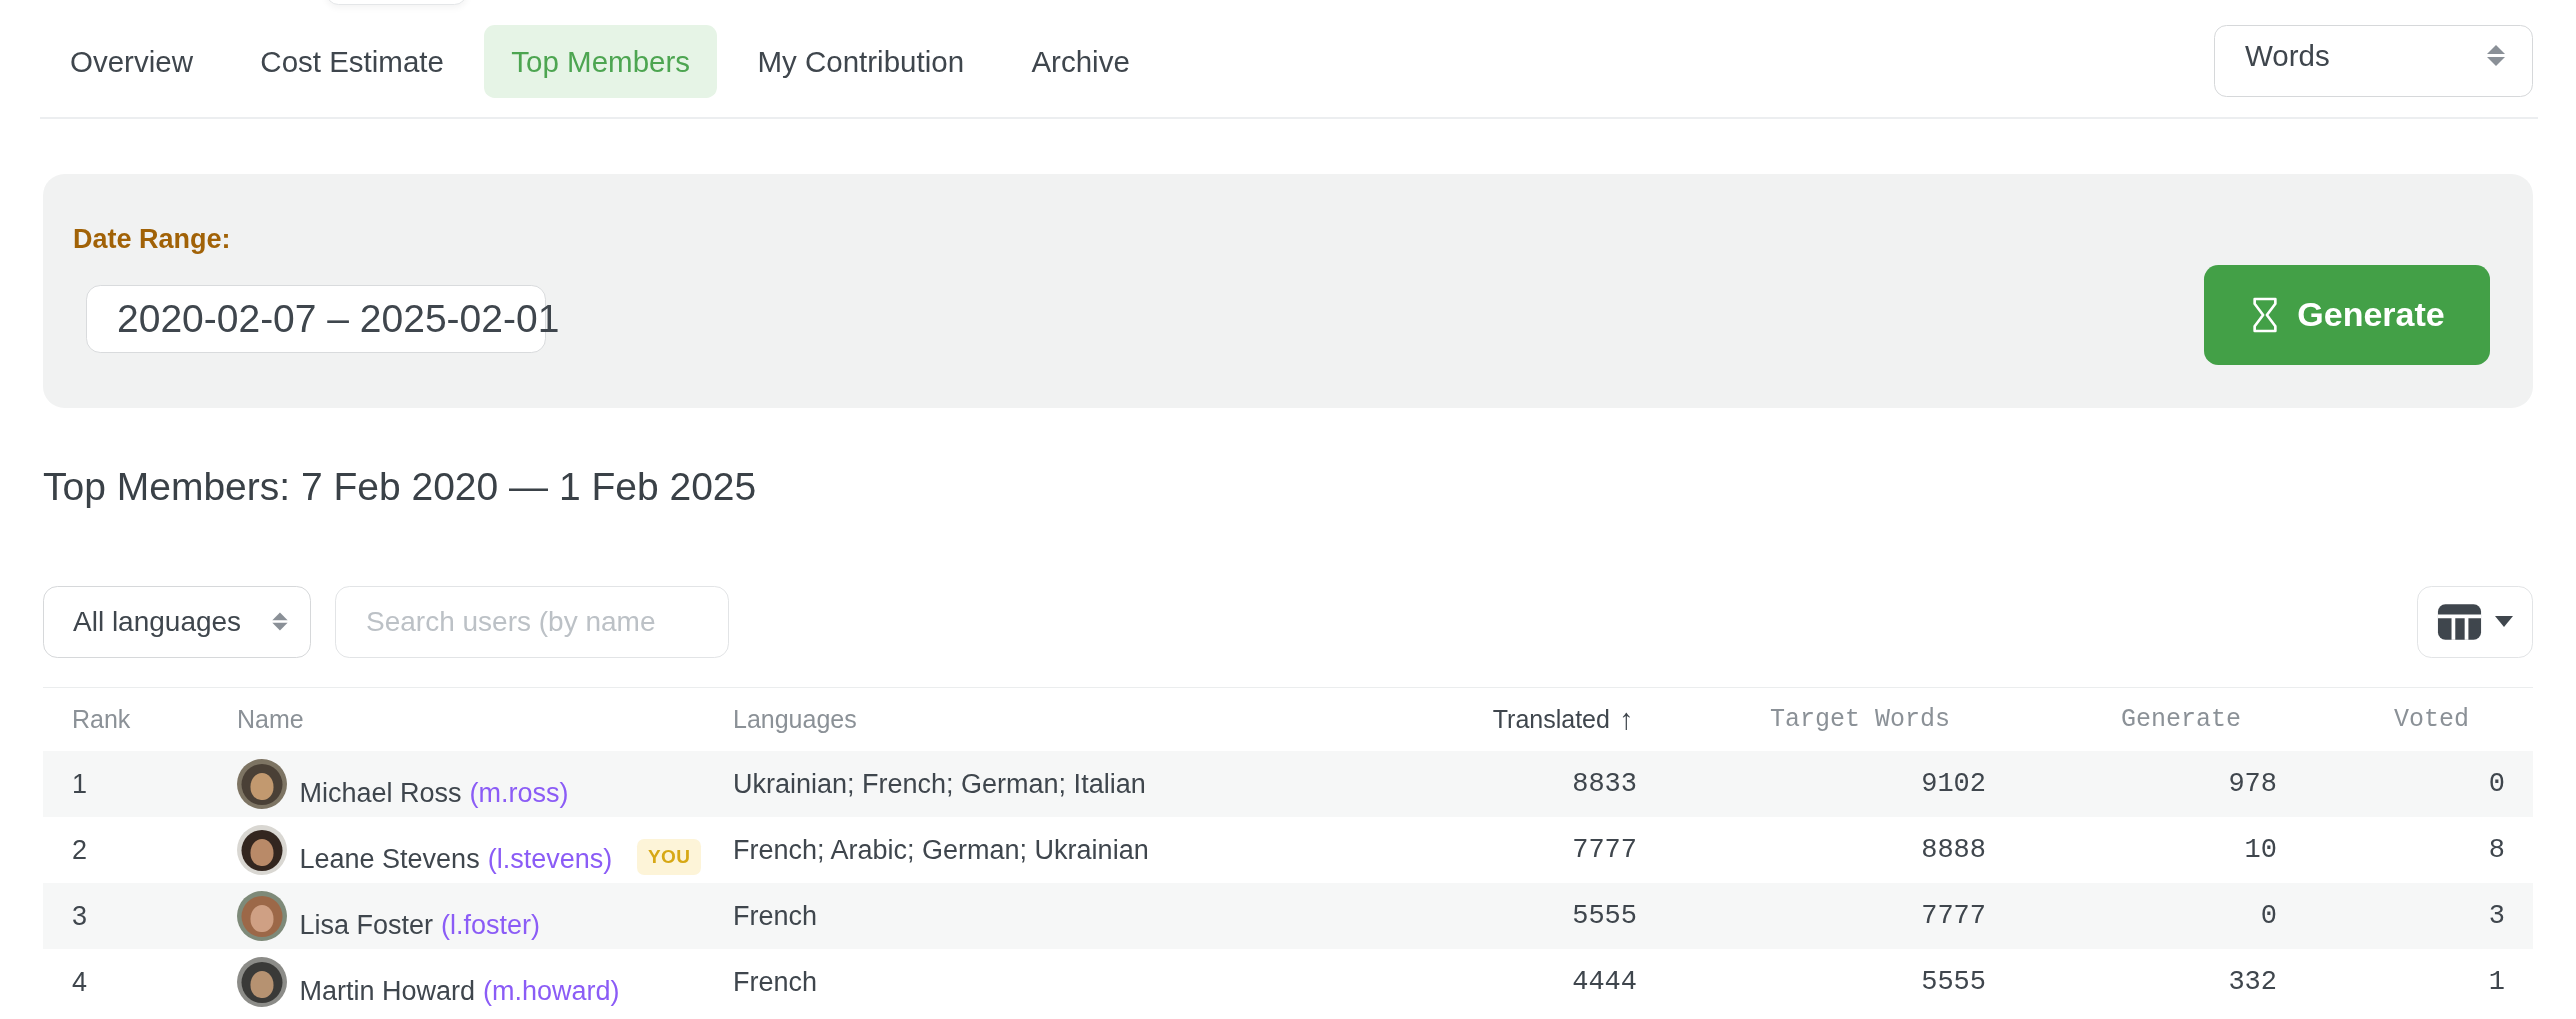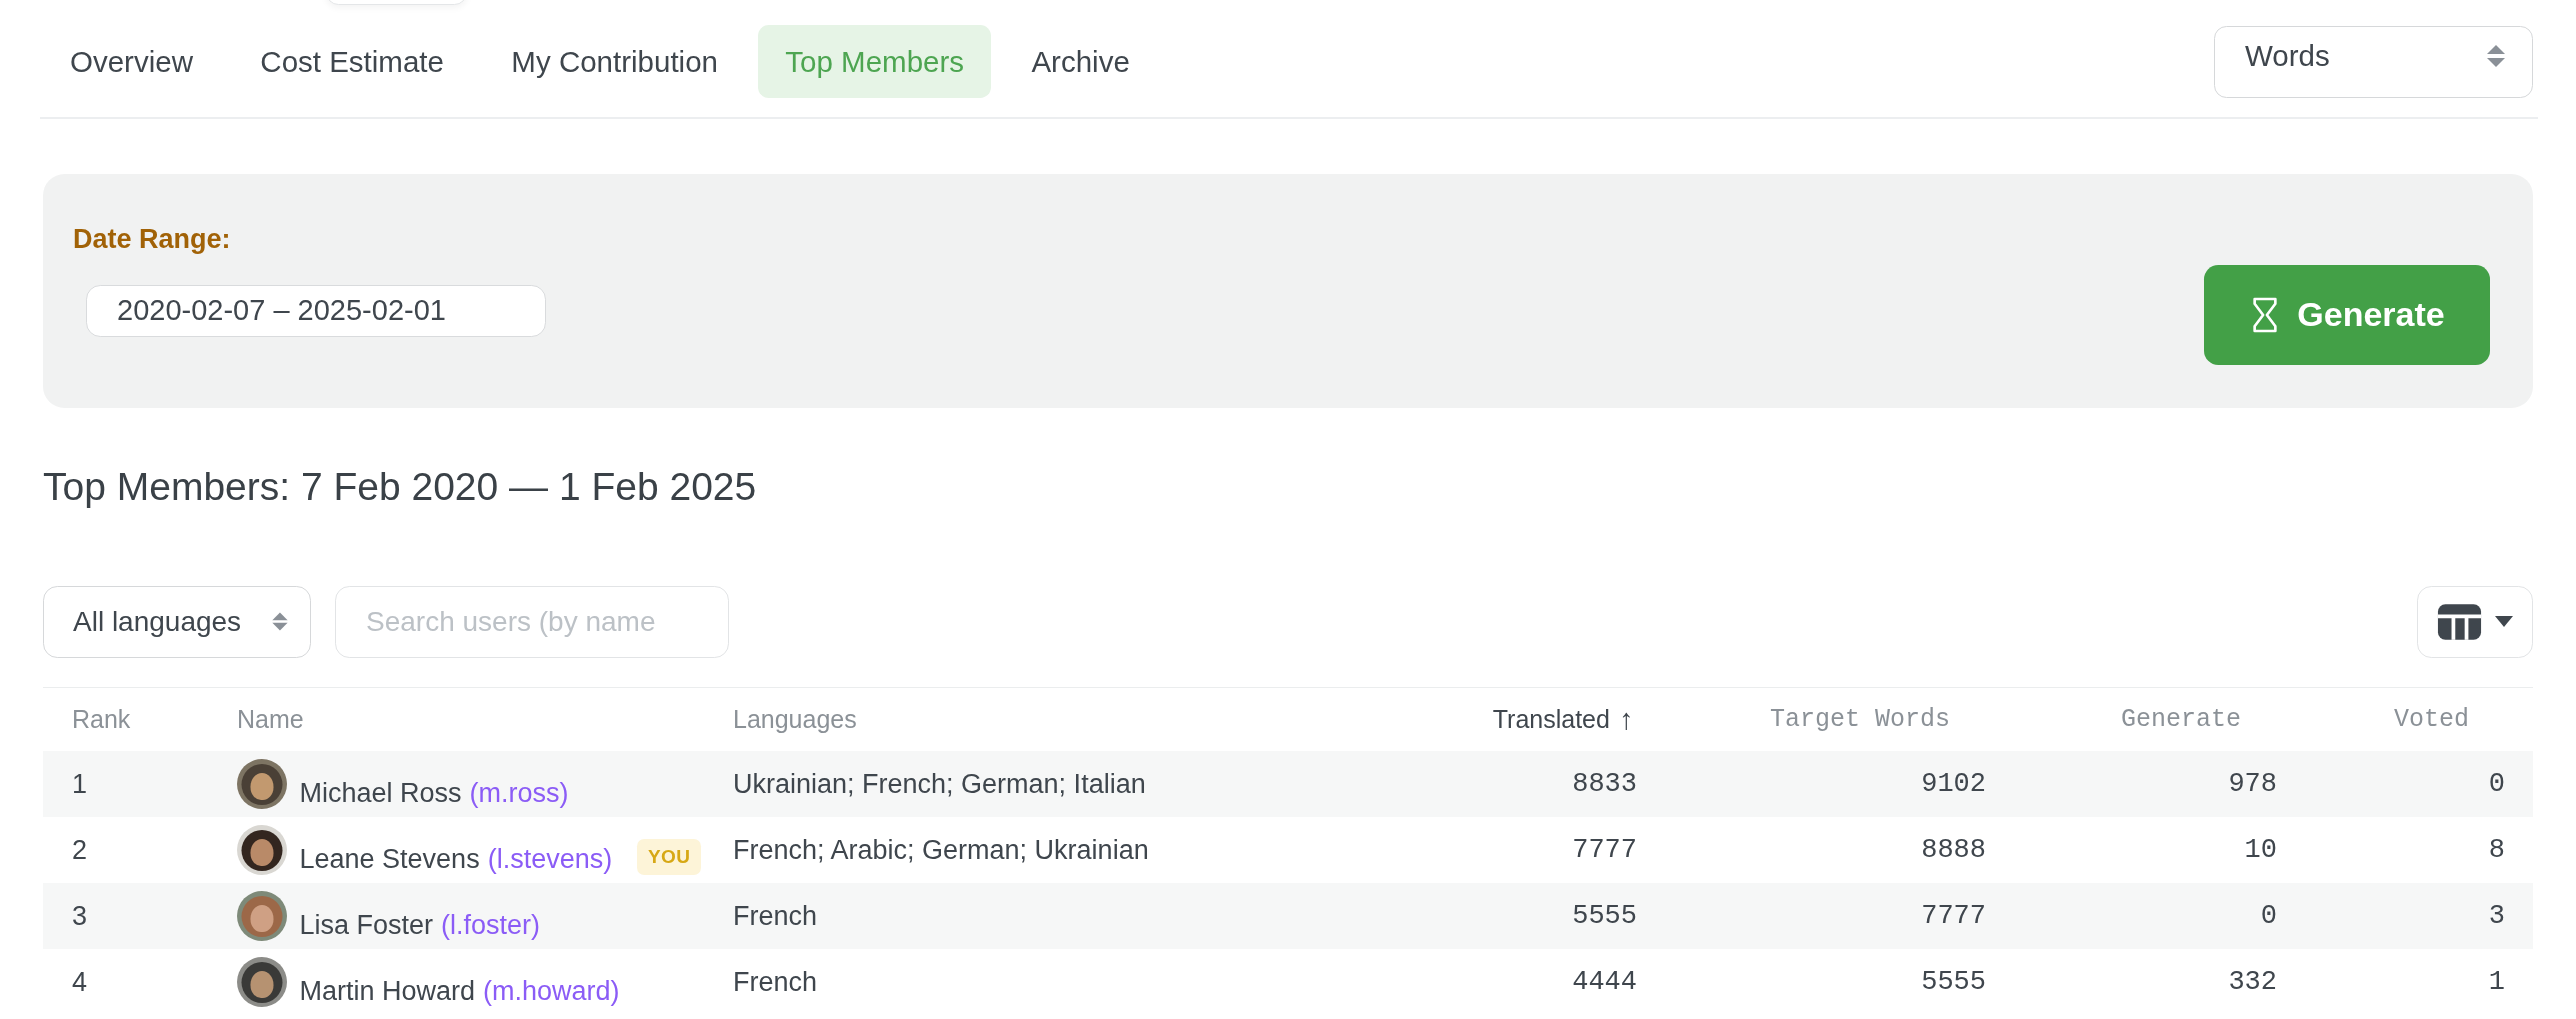--- a/index.html
+++ b/index.html
@@ -16,21 +16,21 @@
   
   .popover-remnant {
     position: absolute; top: -19.7px; left: 326px;
     width: 141px; height: 25px;
     background: #fff; border: 1.8px solid #e4e6e8; border-radius: 12.5px;
     box-shadow: 0 2.7px 7.2px rgba(0,0,0,0.05);
     z-index: 5;
   }
 
   
-  .tabs-row { display: flex; align-items: center; margin: 25px 43px 0 43px; height: 73px; }
+  .tabs-row { display: flex; margin: 25px 43px 0 43px; height: 73px; }
   .tabs { display: flex; gap: 13.4px; }
   .tab {
     font-size: 29.5px; padding: 0 27px; height: 73px;
     display: flex; align-items: center; border-radius: 10.7px;
     color: #3f464d; white-space: nowrap; cursor: pointer;
   }
   .tab.active { background: #e6f4e6; color: #4da551; }
 
   .unit-select {
     margin-left: auto; width: 319px; height: 72px;
@@ -48,23 +48,23 @@
 
   
   .panel {
     margin: 55px 43px 0 43px; height: 234px;
     background: #f1f2f2; border-radius: 21.5px;
     position: relative;
   }
   .panel-label { position: absolute; left: 30px; top: 50px; font-size: 27px; font-weight: bold; color: #a16207; }
   .date-input {
     position: absolute; left: 43px; top: 111px;
-    width: 460px; height: 52px;
+    width: 460px; height: 68px;
     background: #fff; border: 1.8px solid #d9dbdd; border-radius: 14.3px;
-    font-size: 29px; color: #3f464d;
+    font-size: 39px; color: #3f464d;
     display: flex; align-items: center; padding: 0 30px;
     cursor: pointer; white-space: nowrap;
   }
   .generate-btn {
     position: absolute; right: 43px; top: 91px;
     height: 100px; min-width: 286px;
     background: #43a047; border: none; border-radius: 14.3px;
     color: #fff; font-size: 34px; font-weight: bold;
     display: flex; align-items: center; justify-content: center; gap: 16px;
     padding: 0 39px; cursor: pointer; font-family: inherit;
@@ -137,22 +137,22 @@
 </style>
 </head>
 <body>
 
 <div class="popover-remnant"></div>
 
 <div class="tabs-row">
   <div class="tabs">
     <div class="tab">Overview</div>
     <div class="tab">Cost Estimate</div>
+    <div class="tab active">Top Members</div>
     <div class="tab">My Contribution</div>
-    <div class="tab active">Top Members</div>
     <div class="tab">Archive</div>
   </div>
   <div class="unit-select">
     <span>Words</span>
     <span class="updown">
         <span class="tri-up"></span>
         <span class="tri-down"></span>
       </span>
   </div>
 </div>

